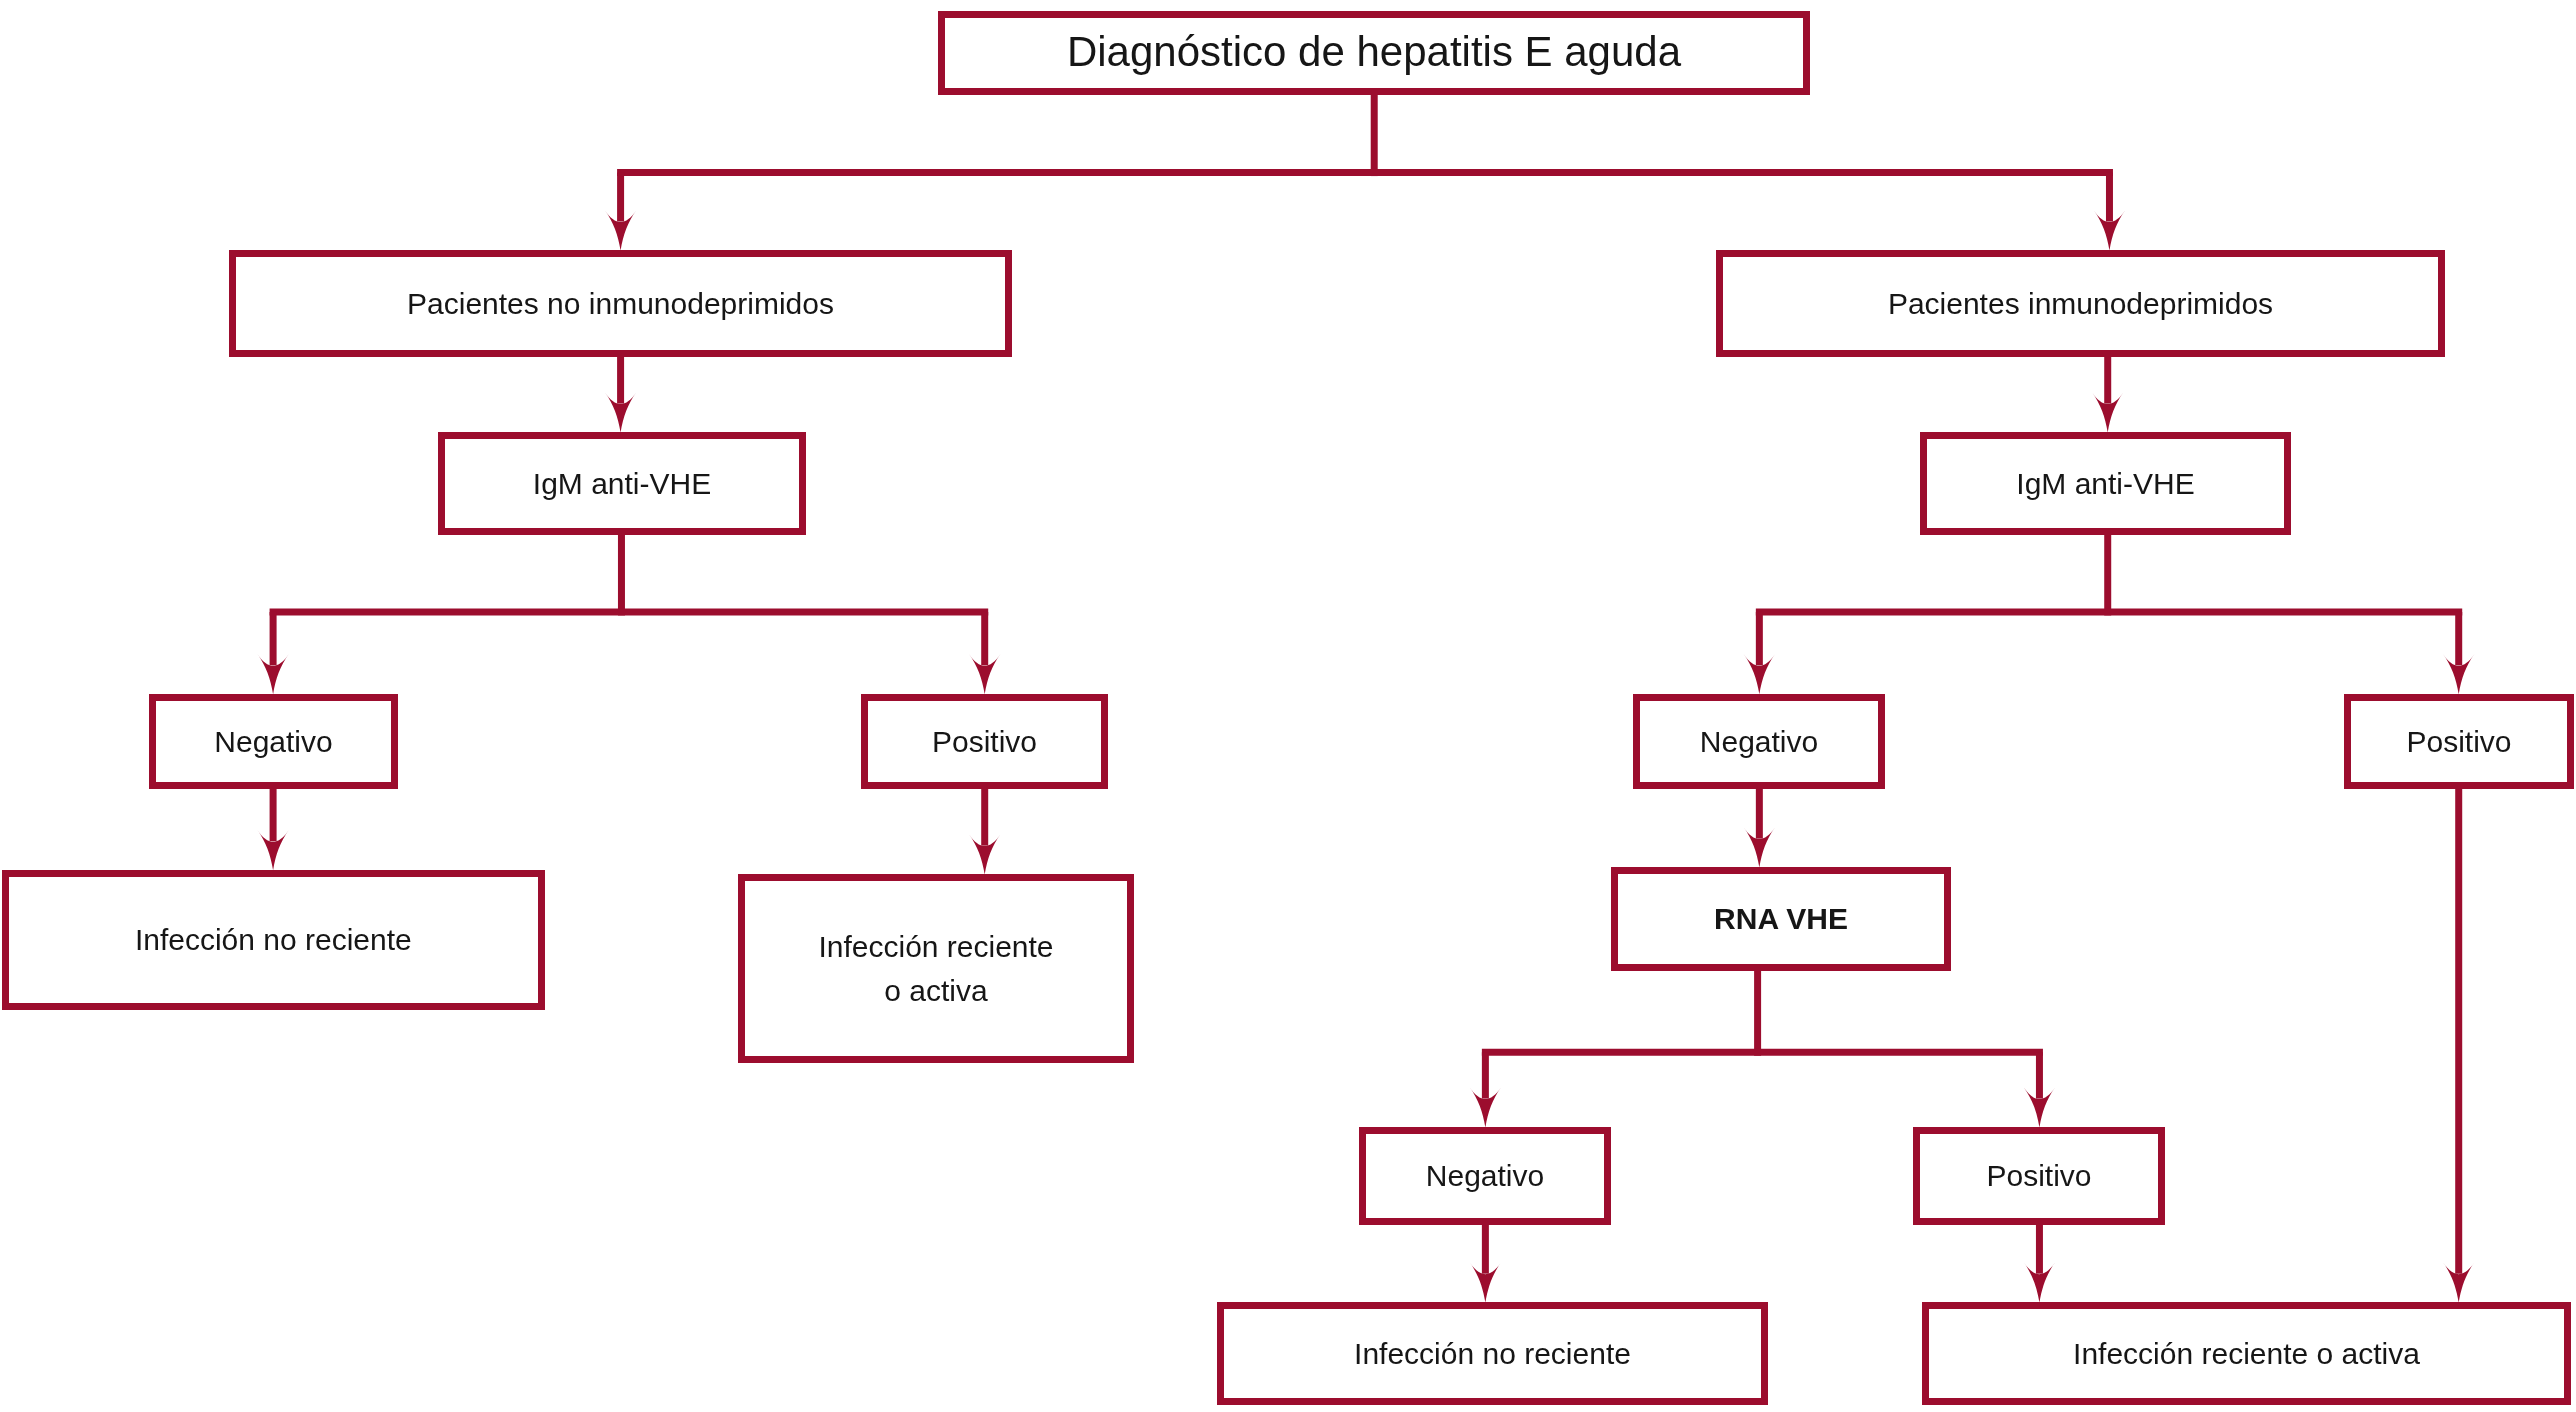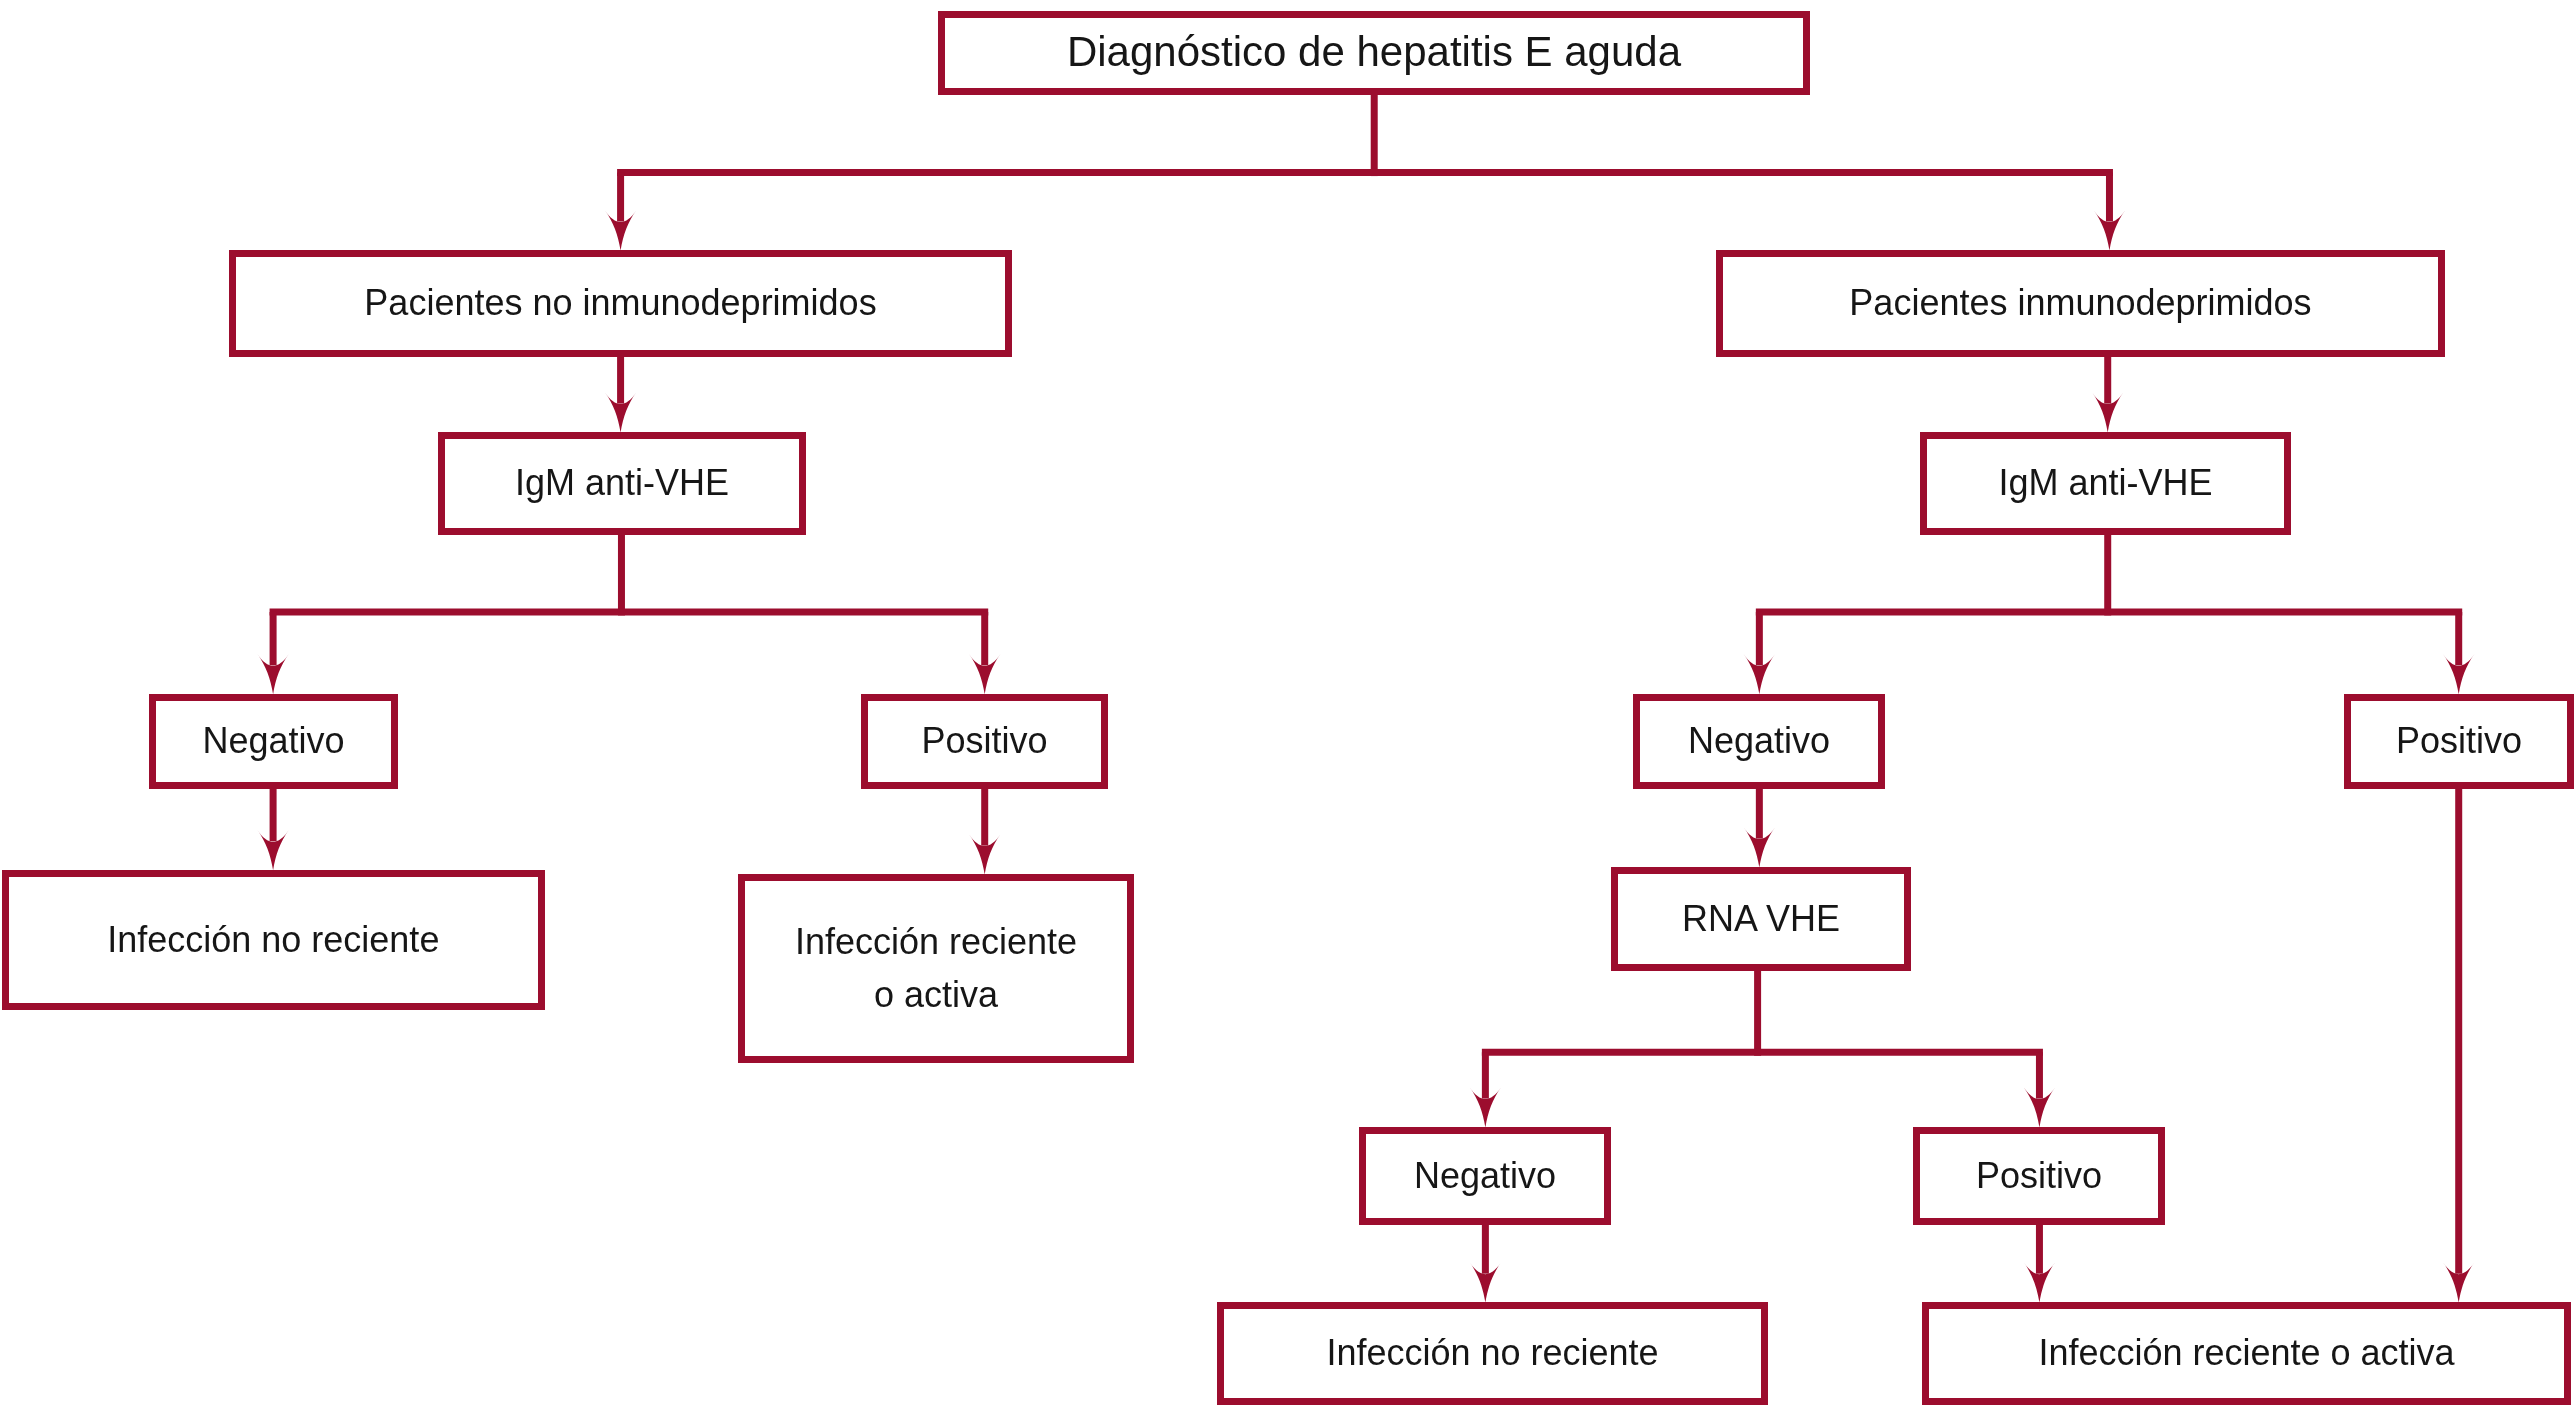--- a/index.html
+++ b/index.html
@@ -22,21 +22,21 @@
   #wires use{fill:var(--line);}
   .node{
     position:absolute;
     box-sizing:border-box;
     border:7px solid var(--line);
     background:var(--bg);
     display:flex;
     align-items:center;
     justify-content:center;
     text-align:center;
-    font-size:36px;
+    font-size:30px;
     line-height:1.45;
     white-space:pre-line;
     z-index:2;
   }
   .node.title{font-weight:normal;font-size:42px;}
 </style>
 </head>
 <body>
 
 <div id="canvas">
@@ -139,21 +139,21 @@
 
   <div class="node" style="left:1.8px;top:870px;width:543px;height:140px;">Infección no reciente</div>
 
   <div class="node" style="left:738px;top:874px;width:396px;height:189px;">Infección reciente
 o activa</div>
 
   <div class="node" style="left:1633px;top:694px;width:252px;height:95px;">Negativo</div>
 
   <div class="node" style="left:2344px;top:694px;width:230px;height:95px;">Positivo</div>
 
-  <div class="node" style="left:1611px;top:867px;width:300px;height:104px;">RNA VHE</div>
+  <div class="node" style="left:1611px;top:867px;width:340px;height:104px;font-weight:bold;">RNA VHE</div>
 
   <div class="node" style="left:1359px;top:1127px;width:252px;height:98px;">Negativo</div>
 
   <div class="node" style="left:1913px;top:1127px;width:252px;height:98px;">Positivo</div>
 
   <div class="node" style="left:1217px;top:1302px;width:551px;height:103px;">Infección no reciente</div>
 
   <div class="node" style="left:1922px;top:1302px;width:649px;height:103px;">Infección reciente o activa</div>
 
 </div>

